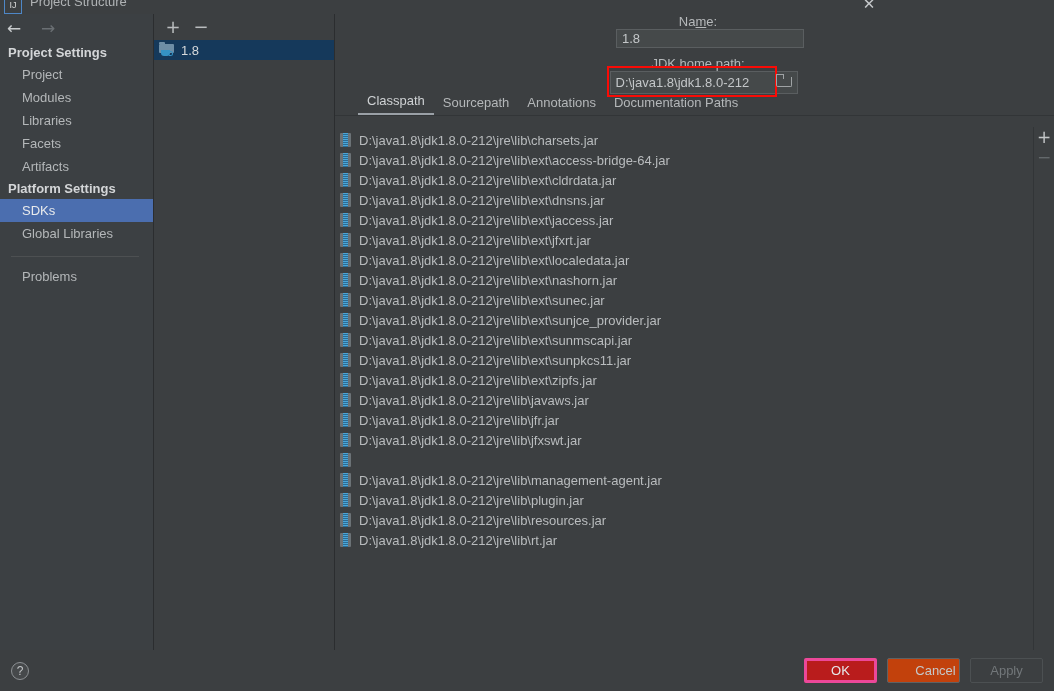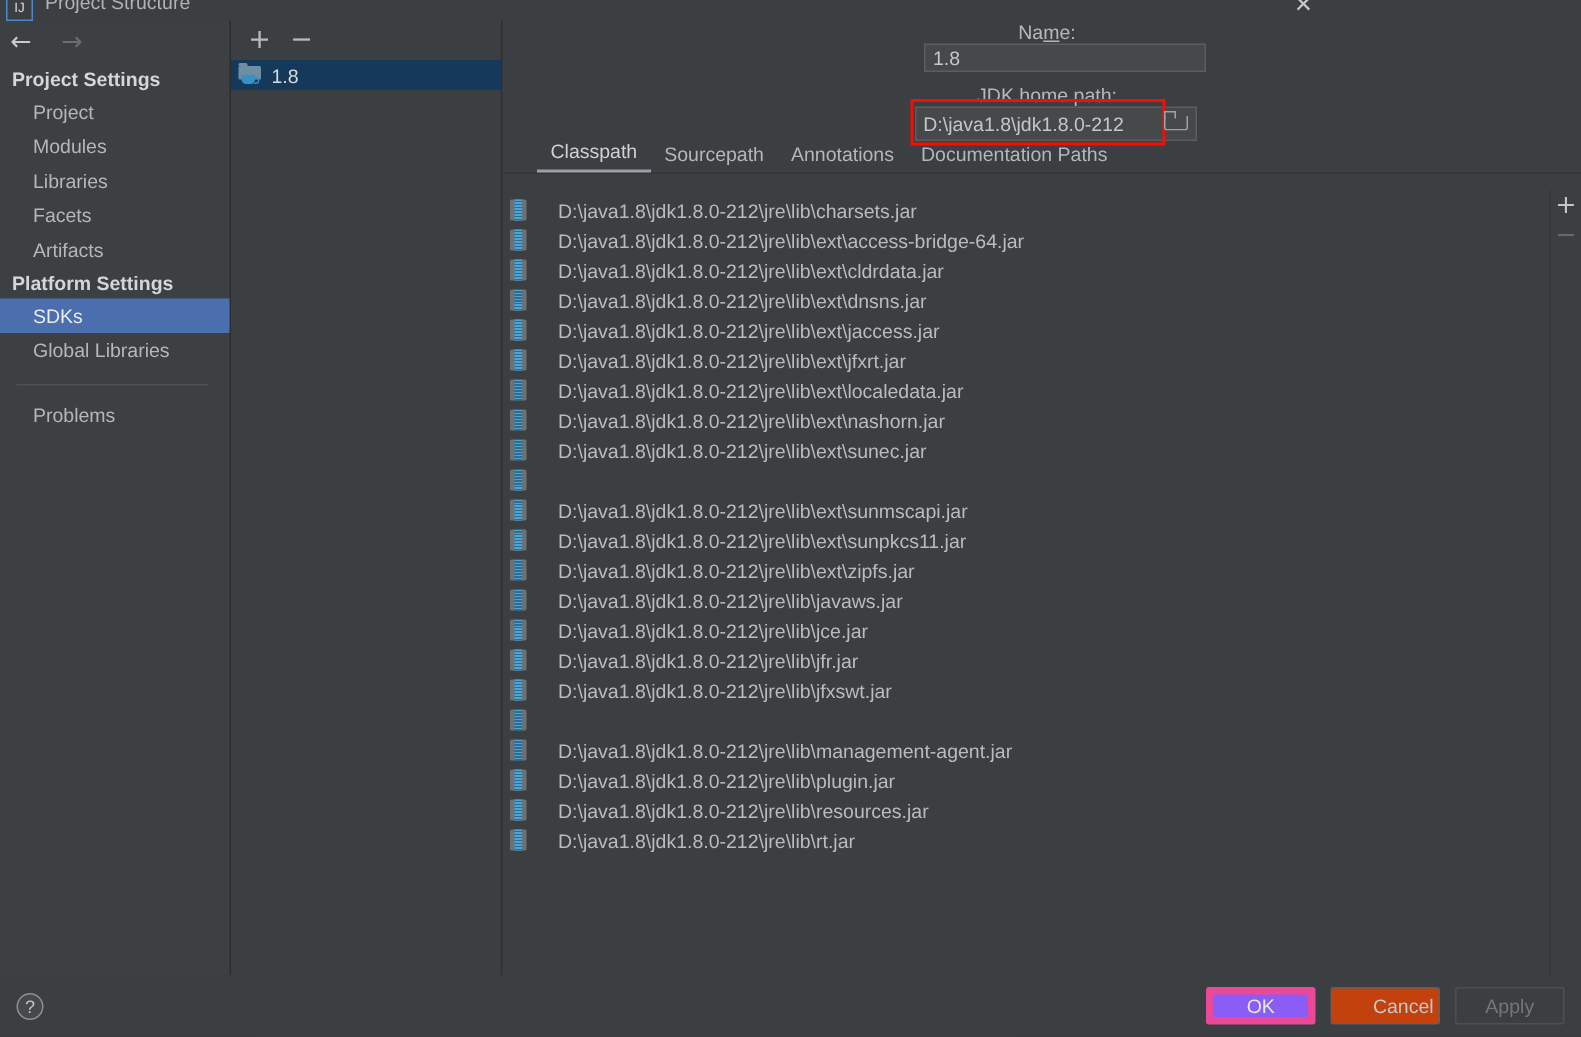--- a/index.html
+++ b/index.html
@@ -189,21 +189,21 @@
   .jarlist-wrap {
     position: absolute; left: 0; top: 0;
     width: 100%; height: 100%;
   }
   .jarlist {
     position: absolute; left: 0; top: 0; right: 21px; bottom: 0;
     overflow: hidden; padding-top: 3px;
   }
   .jar-row {
     height: 20px; display: flex; align-items: center;
-    gap: 21px; padding-left: 5px;
+    gap: 8px; padding-left: 5px;
     font-size: 13px; color: #b9bcbe; cursor: pointer;
     white-space: nowrap;
   }
   .jar-icon { width: 11px; height: 14px; flex: none; position: relative; }
   .jar-icon .body {
     position: absolute; left: 0; top: 0;
     width: 11px; height: 14px; background: #6b7276; border-radius: 1px;
   }
   .jar-icon .zip {
     position: absolute; left: 3px; top: 0;
@@ -239,21 +239,21 @@
     cursor: pointer; background: #46494b;
   }
   .btn-group { margin-left: auto; margin-right: 11px; display: flex; gap: 10px; }
   .btn {
     min-width: 73px; height: 25px;
     font-size: 13px; border-radius: 2px;
     display: flex; align-items: center; justify-content: center;
     cursor: pointer;
     font-family: "Liberation Sans", sans-serif;
   }
-  .btn.primary { background: #8b5cf6; border: 5px solid #ec4899; color: #e6e8ea; }
+  .btn.primary { background: #b91c1c; border: 3px solid #ec4899; color: #e6e8ea; }
   .btn.normal  { background: #c2410c; border: 1px solid #5e6264; color: #c5c8ca; padding-left: 24px; }
   .btn.disabled{ background: #3c3f41; border: 1px solid #4c5052; color: #72777a; cursor: default; }
 </style>
 </head>
 <body>
 
 <div id="app">
 
   <div class="titlebar">
     <div class="title-icon">IJ</div>
@@ -389,20 +389,21 @@
                   <span class="body"></span>
                   <span class="zip"></span>
                 </span>
                 <span>D:\java1.8\jdk1.8.0-212\jre\lib\ext\sunec.jar</span>
               </div>
               <div class="jar-row">
                 <span class="jar-icon">
                   <span class="body"></span>
                   <span class="zip"></span>
                 </span>
+                <span>D:\java1.8\jdk1.8.0-212\jre\lib\ext\sunjce_provider.jar</span>
               </div>
               <div class="jar-row">
                 <span class="jar-icon">
                   <span class="body"></span>
                   <span class="zip"></span>
                 </span>
                 <span>D:\java1.8\jdk1.8.0-212\jre\lib\ext\sunmscapi.jar</span>
               </div>
               <div class="jar-row">
                 <span class="jar-icon">
@@ -417,27 +418,20 @@
                   <span class="zip"></span>
                 </span>
                 <span>D:\java1.8\jdk1.8.0-212\jre\lib\ext\zipfs.jar</span>
               </div>
               <div class="jar-row">
                 <span class="jar-icon">
                   <span class="body"></span>
                   <span class="zip"></span>
                 </span>
                 <span>D:\java1.8\jdk1.8.0-212\jre\lib\javaws.jar</span>
-              </div>
-              <div class="jar-row">
-                <span class="jar-icon">
-                  <span class="body"></span>
-                  <span class="zip"></span>
-                </span>
-                <span>D:\java1.8\jdk1.8.0-212\jre\lib\jce.jar</span>
               </div>
               <div class="jar-row">
                 <span class="jar-icon">
                   <span class="body"></span>
                   <span class="zip"></span>
                 </span>
                 <span>D:\java1.8\jdk1.8.0-212\jre\lib\jfr.jar</span>
               </div>
               <div class="jar-row">
                 <span class="jar-icon">

